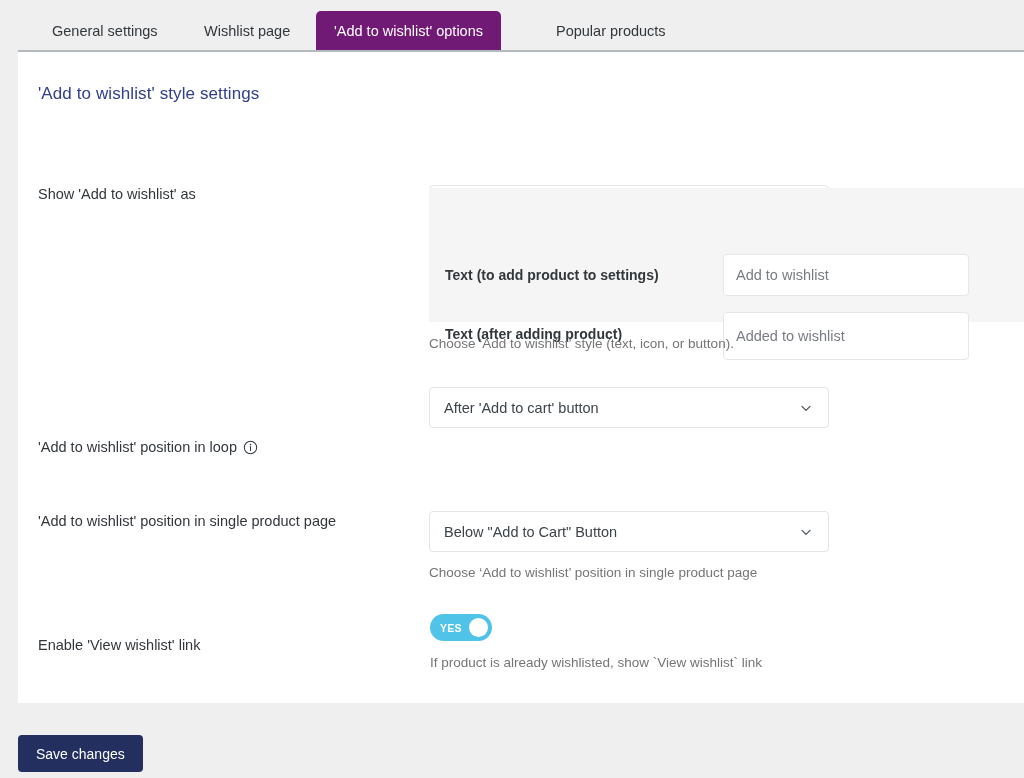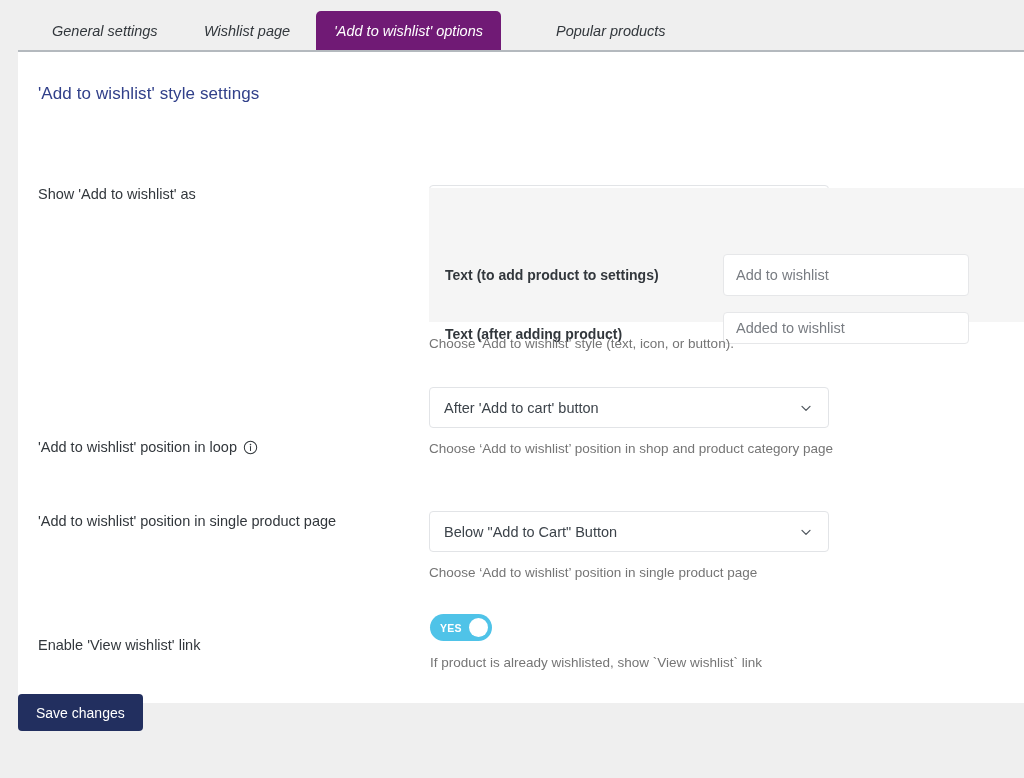--- a/index.html
+++ b/index.html
@@ -22,21 +22,20 @@
   }
 
   
   .tabbar {
     position: absolute;
     left: 0;
     top: 0;
     width: 1024px;
     height: 50px;
     background: #efefef;
-    font-style: italic;
   }
   .tab {
     position: absolute;
     top: 12px;
     height: 38px;
     display: flex;
     align-items: center;
     padding: 0 18px;
     font-size: 14.5px;
     color: #32373c;
@@ -171,21 +170,21 @@
     height: 19px;
     border-radius: 50%;
     background: #ffffff;
     flex: none;
   }
 
   
   .save-btn {
     position: absolute;
     left: 18px;
-    top: 694px;
+    top: 735px;
     height: 37px;
     padding: 0 18px;
     display: flex;
     align-items: center;
     background: #222f5f;
     color: #ffffff;
     border: none;
     border-radius: 4px;
     font-size: 14px;
     font-family: "Liberation Sans", sans-serif;
@@ -240,21 +239,21 @@
     <div class="subpanel" style="left:411px; top:136px; width:595px; height:0;"></div>
 
     <div class="subpanel" style="left:411px; top:135px; width:595px; height:0;"></div>
 
     <div class="subpanel" id="gray-panel" style="left:411px; top:136px; width:595px; height:134px; top:136px;"></div>
 
     <div class="sub-label" style="left:427px; top:215px;">Text (to add product to settings)</div>
     <input class="text-input" style="left: 705px; top: 202px; width: 246px; height: 42px;" placeholder="Add to wishlist">
 
     <div class="sub-label" style="left:427px; top:274px;">Text (after adding product)</div>
-    <input class="text-input" style="left: 705px; top: 260px; width: 246px; height: 32px;" placeholder="Added to wishlist">
+    <input class="text-input" style="left: 705px; top: 260px; width: 246px; height: 48px;" placeholder="Added to wishlist">
 
     <div class="helper" style="left:411px; top:284px;">Choose ‘Add to wishlist’ style (text, icon, or button).</div>
 
     <div class="row-label" style="left:20px; top:387px;">
       <span>'Add to wishlist' position in loop</span>
       <span class="info-icon">
         <svg viewBox="0 0 16 16" fill="none" stroke="#32373c" stroke-width="1.1">
           <circle cx="8" cy="8" r="6.6"></circle>
           <circle cx="8" cy="4.9" r="0.85" fill="#32373c" stroke="none"></circle>
           <path d="M8 6.9v4.4" stroke-linecap="round"></path>
@@ -264,21 +263,20 @@
 
     <div class="select" style="left:411px; top:335px; width:400px; height:41px;">
       <span class="sel-value">After 'Add to cart' button</span>
       <span class="chev">
         <svg viewBox="0 0 20 20" fill="none" stroke="currentColor" stroke-width="1.6" stroke-linecap="round" stroke-linejoin="round">
           <path d="M5 8l5 5 5-5"></path>
         </svg>
       </span>
     </div>
 
-    <div class="helper" style="left:411px; top:389px;">Choose ‘Add to wishlist’ position in shop and product category page</div>
 
     <div class="row-label" style="left:20px; top:461px;">
       <span>'Add to wishlist' position in single product page</span>
     </div>
 
     <div class="select" style="left:411px; top:459px; width:400px; height:41px;">
       <span class="sel-value">Below "Add to Cart" Button</span>
       <span class="chev">
         <svg viewBox="0 0 20 20" fill="none" stroke="currentColor" stroke-width="1.6" stroke-linecap="round" stroke-linejoin="round">
           <path d="M5 8l5 5 5-5"></path>

